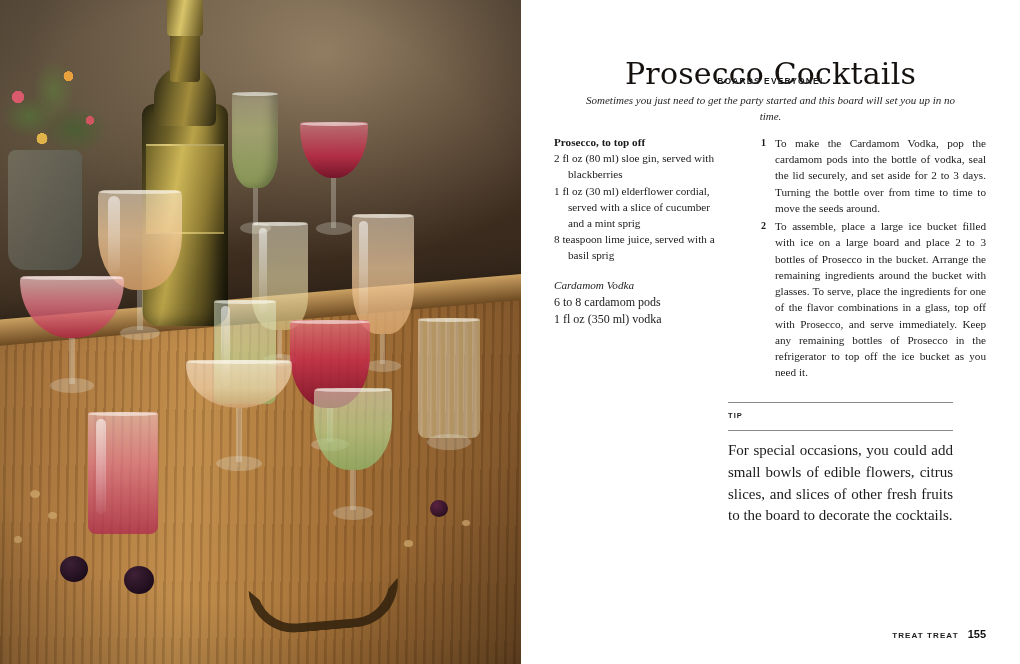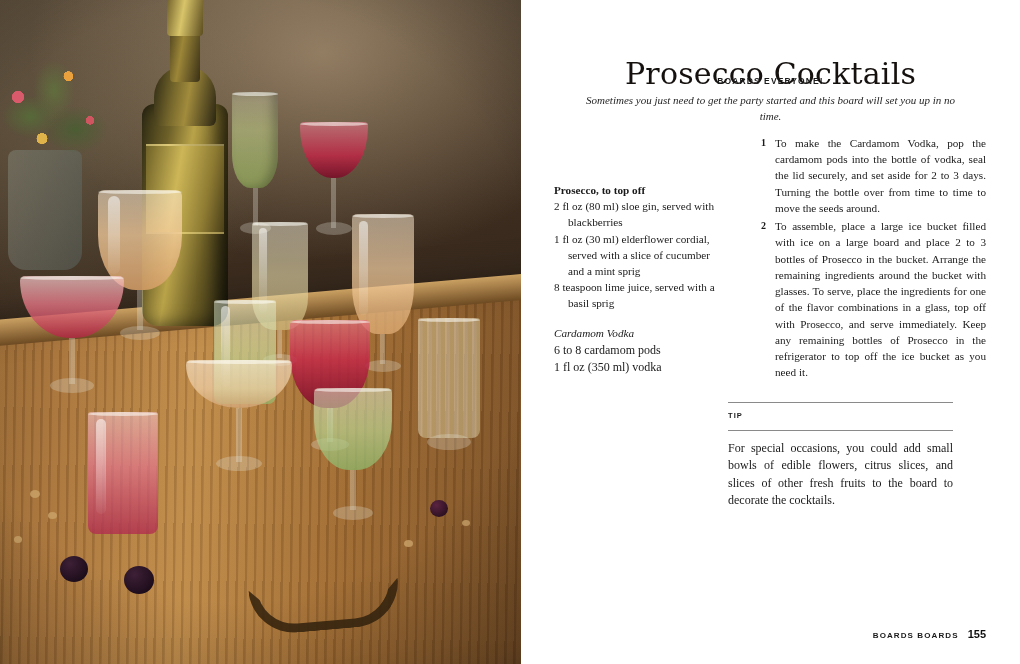--- a/index.html
+++ b/index.html
@@ -219,21 +219,20 @@
     right: 34px;
     top: 135px;
   }
   .col-ingredients {
     position: absolute;
     left: 0;
     top: 0;
     width: 170px;
     font-size: 11.2px;
     line-height: 1.42;
-    margin-top: 48px;
   }
   .ing-list { margin: 0; padding: 0; list-style: none; }
   .ing-list li { margin: 0 0 0.5px 0; text-indent: 0; padding-left: 14px; }
   .ing-list li .hang { margin-left: -14px; }
   .ing-list li b { font-weight: 700; }
   .sub-head {
     margin-top: 14px;
     font-style: italic;
     font-size: 11.2px;
   }
@@ -272,21 +271,21 @@
     font-size: 7.5px;
     font-weight: 700;
     letter-spacing: 1.1px;
     margin-bottom: 10px;
   }
   .tip-rule2 {
     border-top: 0.8px solid #8a8a8a;
     margin-bottom: 9px;
   }
   .tip-text {
-    font-size: 12px;
+    font-size: 15px;
     line-height: 1.45;
     text-align: justify;
   }
 
   .footer {
     position: absolute;
     right: 34px;
     bottom: 24px;
     display: flex;
     align-items: baseline;
@@ -475,18 +474,18 @@
     </div>
 
     <div class="tip-box">
       <div class="tip-rule"></div>
       <div class="tip-label">TIP</div>
       <div class="tip-rule2"></div>
       <div class="tip-text">For special occasions, you could add small bowls of edible flowers, citrus slices, and slices of other fresh fruits to the board to decorate the cocktails.</div>
     </div>
 
     <div class="footer">
-      <span class="footer-label">BOARDS BOARDS</span>
+      <span class="footer-label">TREAT TREAT</span>
       <span class="footer-page">155</span>
     </div>
 
   </div>
 </div>
 
 </body></html>

